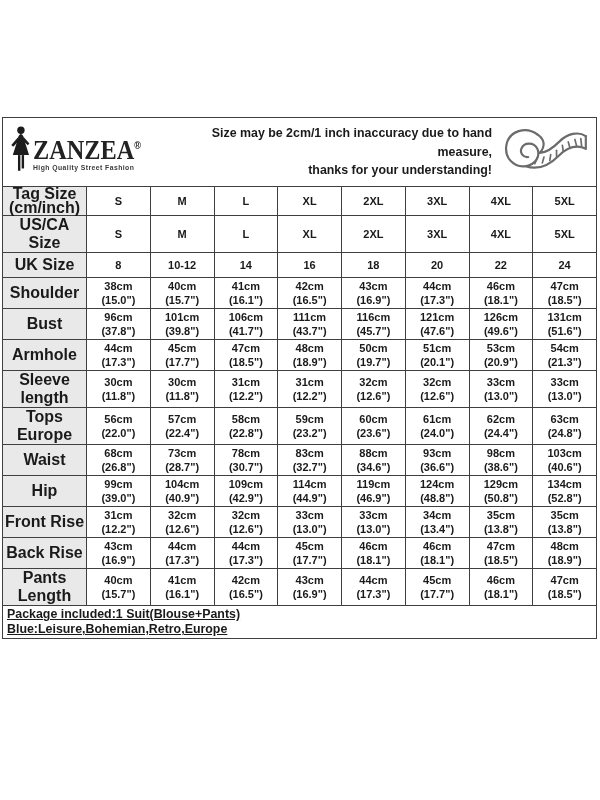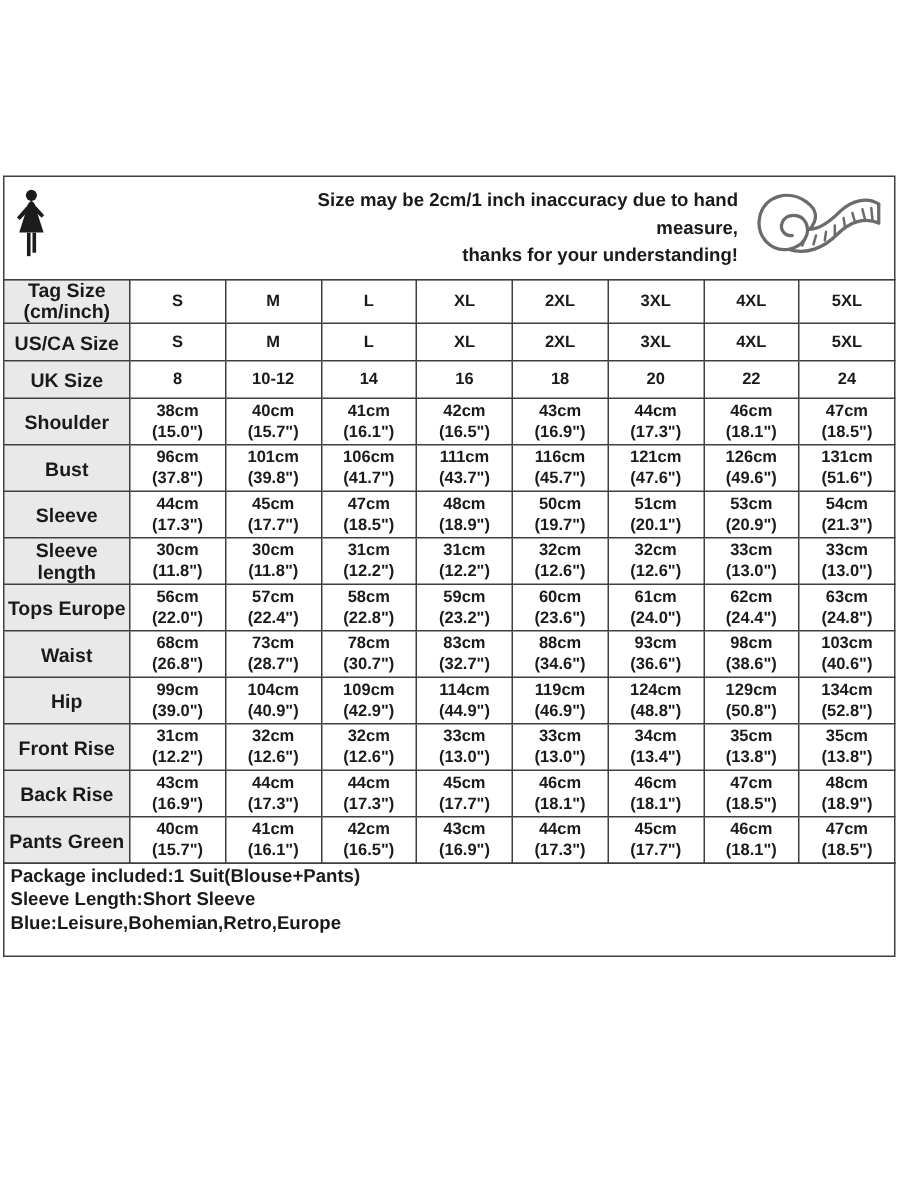--- a/index.html
+++ b/index.html
@@ -85,31 +85,32 @@
     border:1px solid var(--border);
     text-align:center;
     vertical-align:middle;
     font-weight:bold;
     font-size:11px;
     padding:0;
     background:#ffffff;
   }
   table.size-table td.label-cell{
     background:var(--label-bg);
-    font-size:13px;
+    font-size:16px;
   }
   tr.tag-row td{height:29px;}
   tr.simple-row td{height:25px;text-align:center;}
   tr.measure-row td{height:31px;}
   .cell-line{line-height:14px;}
   
   .footer-box{
     border:1px solid var(--border);
     margin-top:-1px;
-    padding:1px 4px 14px 4px;
+    padding:1px 4px 0 4px;
+    text-decoration:underline;
   }
   .footer-box div{
     font-weight:bold;
     font-size:12.4px;
     line-height:15.4px;
     white-space:nowrap;
   }
 </style>
 </head>
 <body>
@@ -123,20 +124,24 @@
           <g fill="#1c1c1c">
             <circle cx="14" cy="4.6" r="4"></circle>
             <path d="M14 8.5 C11.2 10.2 10.4 13 10.3 15.5 L5.2 31.5 L22.8 31.5 L17.7 15.5 C17.6 13 16.8 10.2 14 8.5 Z"></path>
             <path d="M10.6 12.5 L3.6 20.5 L5.6 22.4 L11.6 16.2 Z"></path>
             <path d="M17.4 12.5 L23.2 19.0 L21.4 20.8 L16.4 16.0 Z"></path>
             <rect x="10.8" y="31.5" width="2.6" height="17"></rect>
             <rect x="14.8" y="31.5" width="2.6" height="14.5"></rect>
           </g>
         </svg>
       </span>
+      <span class="brand-text">
+        <span class="brand-name-row"><span>ZANZEA</span><span class="reg-mark">®</span></span>
+        <span class="brand-tagline">High Quality Street Fashion</span>
+      </span>
     </div>
     <div class="notice">
       <div>Size may be 2cm/1 inch inaccuracy due to hand measure,</div>
       <div>thanks for your understanding!</div>
     </div>
     <div class="tape">
       <svg width="92" height="56" viewBox="0 0 110 66" fill="none" stroke="#6b6b6b" stroke-width="2.6" stroke-linecap="round" aria-hidden="true">
 
         <path d="M47 12 C34 2 13 7 10 25 C7.5 40 19 52 33 50 C45 48 51 38 47 29 C43 21 31 21 28 29 C26 34 30 40 36 39"></path>
 
@@ -273,21 +278,21 @@
           <td>
             <div class="cell-line">126cm</div>
             <div class="cell-line">(49.6")</div>
           </td>
           <td>
             <div class="cell-line">131cm</div>
             <div class="cell-line">(51.6")</div>
           </td>
         </tr>
         <tr class="measure-row">
-          <td class="label-cell">Sleeve</td>
+          <td class="label-cell">Armhole</td>
           <td>
             <div class="cell-line">44cm</div>
             <div class="cell-line">(17.3")</div>
           </td>
           <td>
             <div class="cell-line">45cm</div>
             <div class="cell-line">(17.7")</div>
           </td>
           <td>
             <div class="cell-line">47cm</div>
@@ -518,21 +523,21 @@
           <td>
             <div class="cell-line">47cm</div>
             <div class="cell-line">(18.5")</div>
           </td>
           <td>
             <div class="cell-line">48cm</div>
             <div class="cell-line">(18.9")</div>
           </td>
         </tr>
         <tr class="measure-row">
-          <td class="label-cell">Pants Green</td>
+          <td class="label-cell">Pants Length</td>
           <td>
             <div class="cell-line">40cm</div>
             <div class="cell-line">(15.7")</div>
           </td>
           <td>
             <div class="cell-line">41cm</div>
             <div class="cell-line">(16.1")</div>
           </td>
           <td>
             <div class="cell-line">42cm</div>
@@ -557,17 +562,16 @@
           <td>
             <div class="cell-line">47cm</div>
             <div class="cell-line">(18.5")</div>
           </td>
         </tr>
       </tbody>
   </table>
 
   <div class="footer-box">
     <div>Package included:1 Suit(Blouse+Pants)</div>
-    <div>Sleeve Length:Short Sleeve</div>
     <div>Blue:Leisure,Bohemian,Retro,Europe</div>
   </div>
 
 </div>
 
 </body></html>

